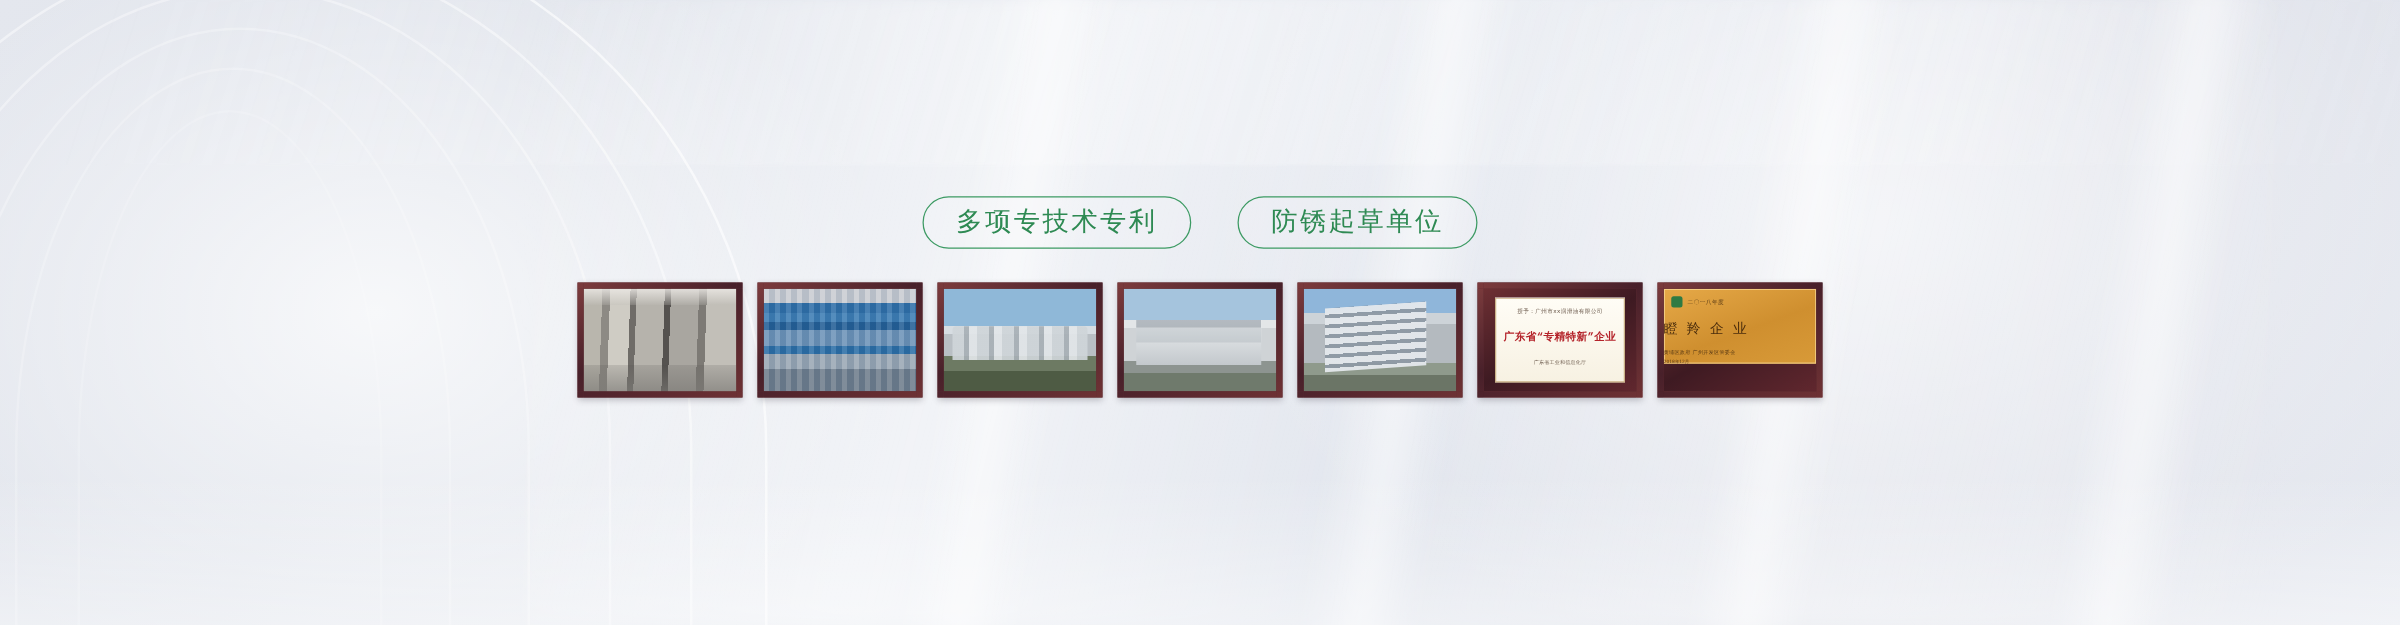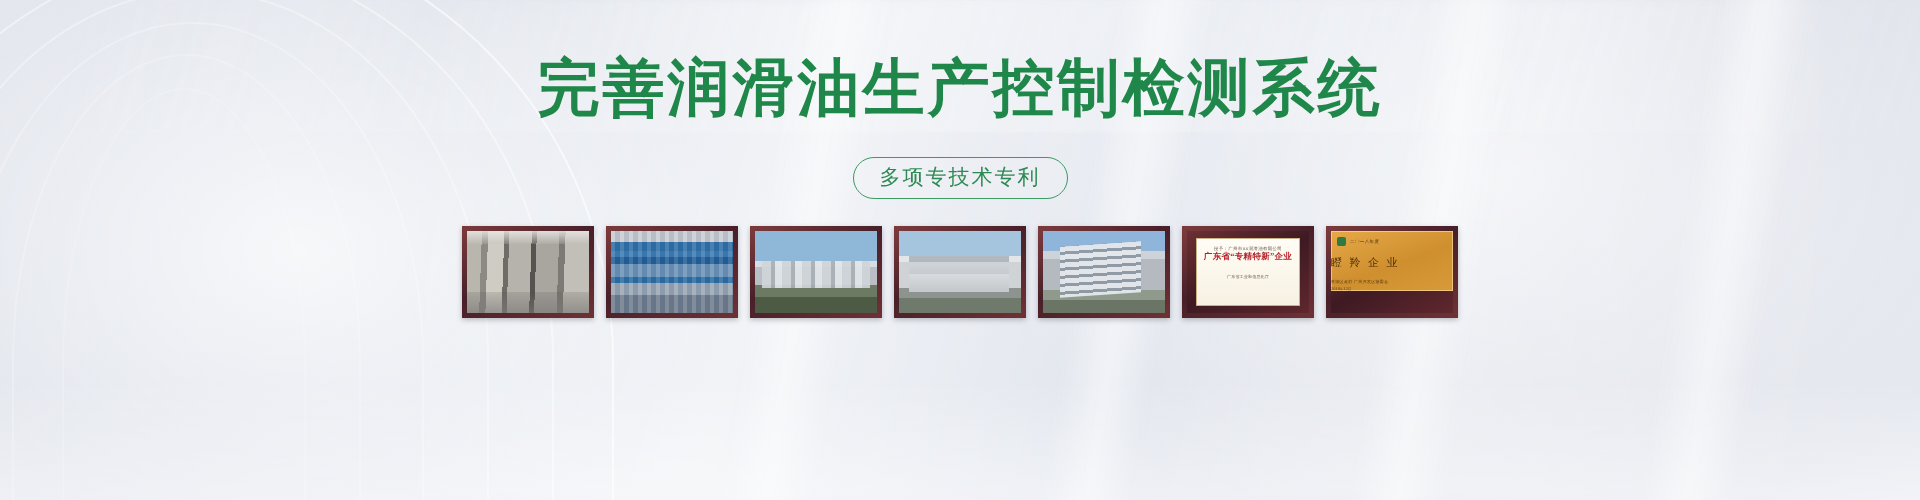--- a/index.html
+++ b/index.html
@@ -140,22 +140,22 @@
   .cert .csub{font-size:5px;color:#8a6a3c;margin-top:2px;letter-spacing:1px;
       font-family:"DejaVu Sans","Liberation Sans",sans-serif;}
   .cert .stamps{position:absolute;left:10%;right:10%;bottom:7%;
       display:flex;justify-content:space-between;}
   .cert .stamp{width:13px;height:13px;border:1px solid #c03838;border-radius:50%;opacity:.75;}
 
   
   .cert2 .paper{background:linear-gradient(180deg,#fffdf6,#f7f1e2);justify-content:flex-start;padding-top:7%;}
   .cert2 .line-top{font-size:4.5px;color:#6a584a;letter-spacing:.3px;
       font-family:"DejaVu Sans","Liberation Sans",sans-serif;}
-  .cert2 .main-red{font-size:8.5px;font-weight:bold;color:#b4232a;
-      letter-spacing:.3px;font-family:Liberation Serif, serif;}
+  .cert2 .main-red{font-size:8.5px;font-weight:bold;color:#b4232a;margin-top:12px;
+      letter-spacing:.3px;font-family:Liberation Mono, monospace;}
   .cert2 .line-bot{font-size:4px;color:#6a584a;margin-top:11px;letter-spacing:.2px;
       font-family:"DejaVu Sans","Liberation Sans",sans-serif;}
 
   
   .cert3{background:linear-gradient(150deg,#6d2f33,#3e1a22 50%,#60272e);}
   .cert3 .paper{background:linear-gradient(160deg,#e6a948,#cf8f2f 55%,#d89a38);
       justify-content:flex-start;padding-top:5%;box-shadow:inset 0 0 0 1px rgba(255,230,170,.6);}
   .cert3 .toprow{display:flex;align-items:center;gap:4px;align-self:flex-start;margin-left:6px;}
   .cert3 .logo{width:9px;height:9px;border-radius:2px;background:#2f7a43;}
   .cert3 .year{font-size:4.5px;color:#4a2f10;letter-spacing:.4px;
@@ -183,25 +183,25 @@
     <div class="band b1"></div>
     <div class="vstreak" style="left:760px"></div>
     <div class="vstreak" style="left:1080px"></div>
     <div class="vstreak" style="left:1390px"></div>
     <div class="vstreak" style="left:1680px"></div>
     <div class="floor"></div>
   </div>
 
   <div class="content">
 
-    <div class="title">完善润滑油生产控制检测系统</div>
 
 
     <div class="pills">
       <div class="pill">多项专技术专利</div>
+      <div class="pill">防锈起草单位</div>
     </div>
 
     <div class="gallery">
 
       <div class="frame">
         <div class="inner ph1"></div>
       </div>
 
       <div class="frame">
         <div class="inner ph2"></div>

